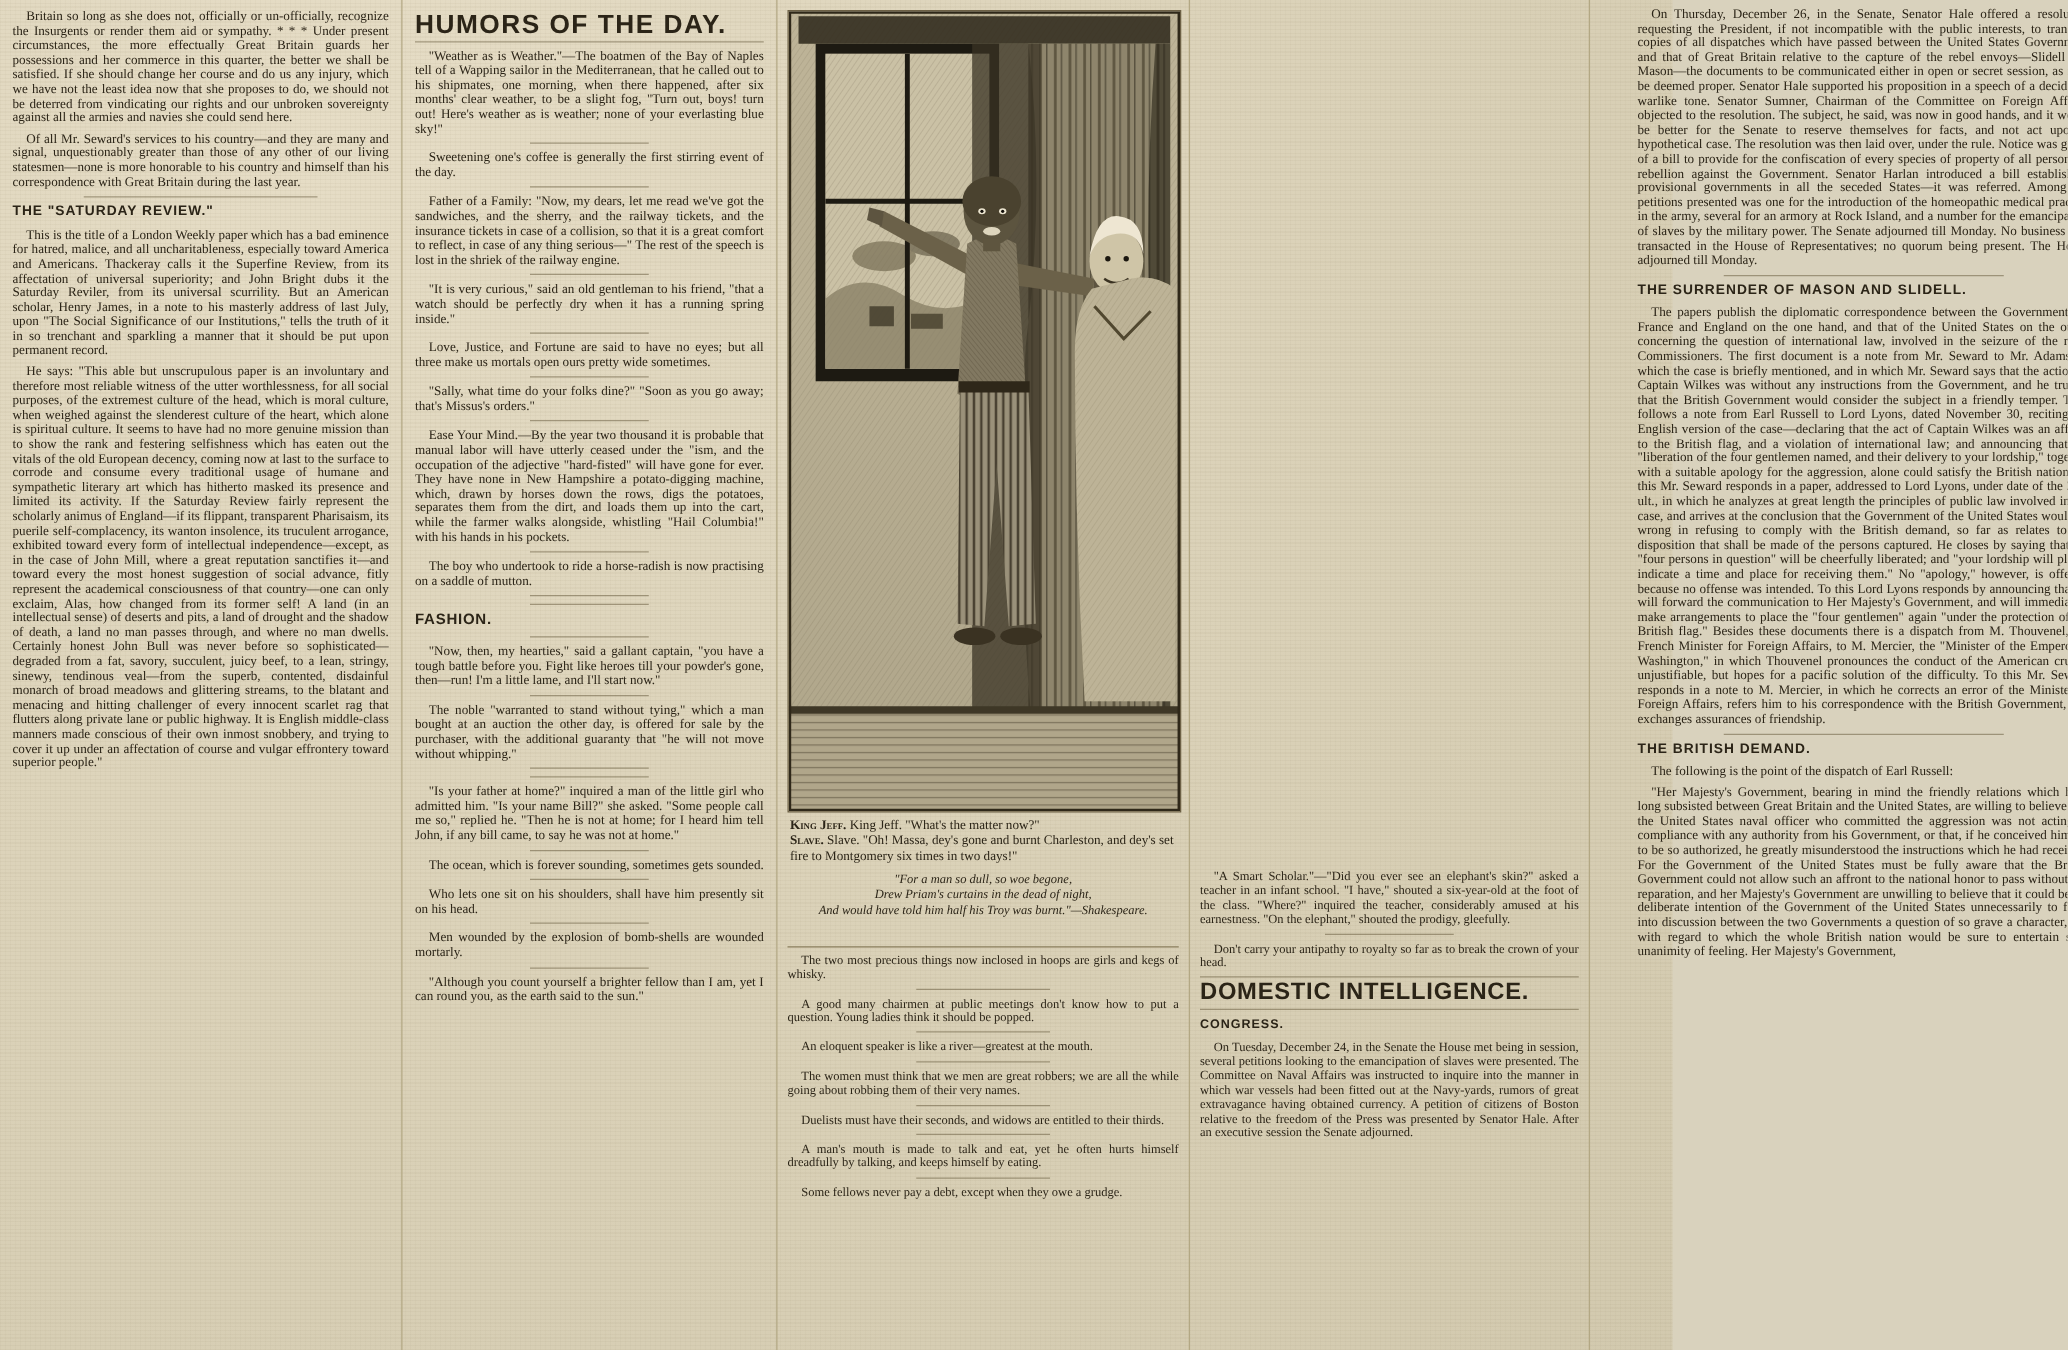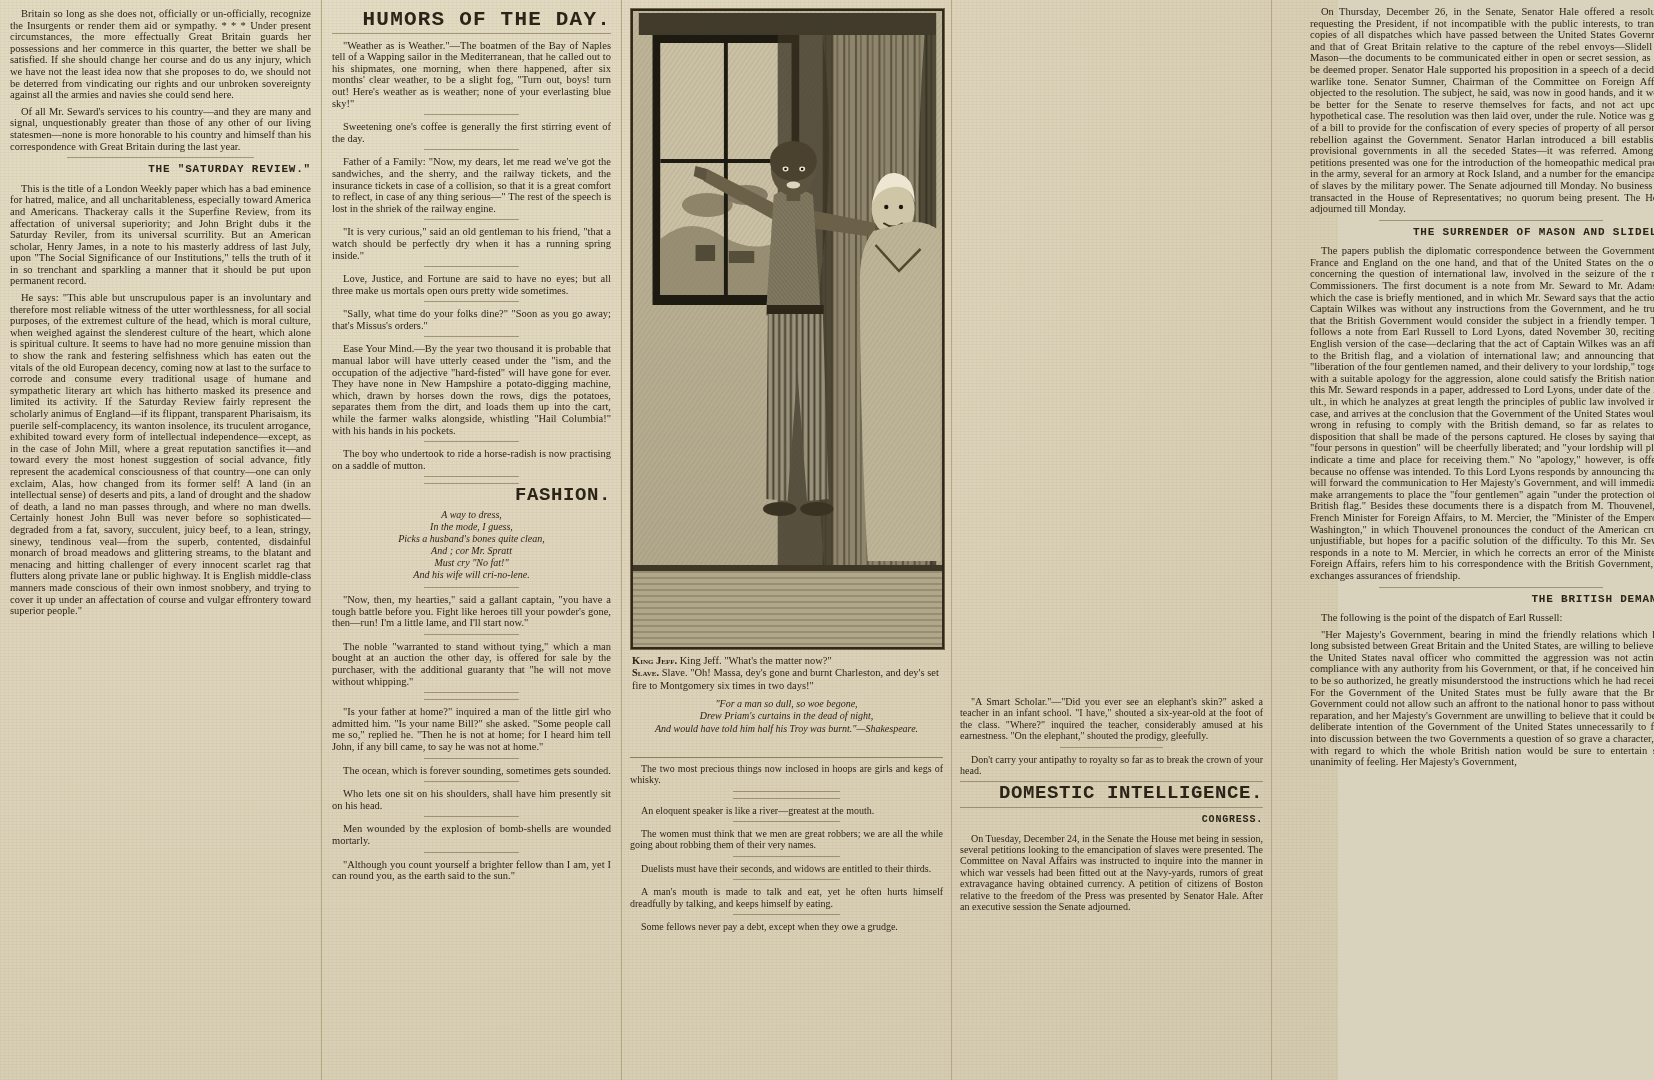--- a/index.html
+++ b/index.html
@@ -35,28 +35,28 @@
     text-align:justify;
     overflow:hidden;
   }
   .col.c1{left:0;width:322px;border-right:1px solid #b3a884;}
   .col.c2{left:322px;width:300px;border-right:1px solid #b3a884;}
   .col.c3{left:622px;width:330px;border-right:1px solid #b3a884;padding:6px 8px;}
   .col.c4{left:952px;width:320px;border-right:1px solid #b3a884;padding:6px 8px;}
   .col.c5{left:1300px;width:382px;padding:6px 10px;}
 
   .hd{
-    text-align:right;
-    font-family:Liberation Mono, monospace;
+    text-align:left;
+    font-family:Liberation Sans, sans-serif;
     font-weight:bold;
     letter-spacing:.5px;
     margin:6px 0 7px 0;
   }
   .hd.big{font-size:21px;letter-spacing:1.2px;}
-  .hd.mid{font-size:19px;letter-spacing:.6px;}
+  .hd.mid{font-size:12px;letter-spacing:.6px;}
   .hd.small{font-size:11px;letter-spacing:.8px;}
   .rule{
     height:1px;background:#6b5f42;opacity:.55;
     margin:5px auto 6px auto;width:62%;
   }
   .rule.full{width:100%;}
   .rule.short{width:34%;}
   p{margin:0 0 5px 0;text-indent:11px;}
   .sc{font-variant:small-caps;font-weight:bold;text-align:right;}
   .verse{
@@ -115,28 +115,20 @@
     <p>Love, Justice, and Fortune are said to have no eyes; but all three make us mortals open ours pretty wide sometimes.</p>
     <div class="rule short"></div>
     <p>"Sally, what time do your folks dine?" "Soon as you go away; that's Missus's orders."</p>
     <div class="rule short"></div>
     <p>Ease Your Mind.—By the year two thousand it is probable that manual labor will have utterly ceased under the "ism, and the occupation of the adjective "hard-fisted" will have gone for ever. They have none in New Hampshire a potato-digging machine, which, drawn by horses down the rows, digs the potatoes, separates them from the dirt, and loads them up into the cart, while the farmer walks alongside, whistling "Hail Columbia!" with his hands in his pockets.</p>
     <div class="rule short"></div>
     <p>The boy who undertook to ride a horse-radish is now practising on a saddle of mutton.</p>
     <div class="rule short"></div>
     <div class="rule short"></div>
     <div class="hd mid">FASHION.</div>
-    <div class="verse">
-      <div>A way to dress,</div>
-      <div>In the mode, I guess,</div>
-      <div>Picks a husband's bones quite clean,</div>
-      <div>And ; cor Mr. Spratt</div>
-      <div>Must cry "No fat!"</div>
-      <div>And his wife will cri-no-lene.</div>
-    </div>
     <div class="rule short"></div>
     <p>"Now, then, my hearties," said a gallant captain, "you have a tough battle before you. Fight like heroes till your powder's gone, then—run! I'm a little lame, and I'll start now."</p>
     <div class="rule short"></div>
     <p>The noble "warranted to stand without tying," which a man bought at an auction the other day, is offered for sale by the purchaser, with the additional guaranty that "he will not move without whipping."</p>
     <div class="rule short"></div>
     <div class="rule short"></div>
     <p>"Is your father at home?" inquired a man of the little girl who admitted him. "Is your name Bill?" she asked. "Some people call me so," replied he. "Then he is not at home; for I heard him tell John, if any bill came, to say he was not at home."</p>
     <div class="rule short"></div>
     <p>The ocean, which is forever sounding, sometimes gets sounded.</p>
     <div class="rule short"></div>
@@ -261,20 +253,21 @@
 
     <div class="quote-verse">
       <div>"For a man so dull, so woe begone,</div>
       <div>Drew Priam's curtains in the dead of night,</div>
       <div>And would have told him half his Troy was burnt."—Shakespeare.</div>
     </div>
 
     <div class="boxwrap tiny">
       <p>The two most precious things now inclosed in hoops are girls and kegs of whisky.</p>
       <div class="rule short"></div>
+      <p>A good many chairmen at public meetings don't know how to put a question. Young ladies think it should be popped.</p>
       <div class="rule short"></div>
       <p>An eloquent speaker is like a river—greatest at the mouth.</p>
       <div class="rule short"></div>
       <p>The women must think that we men are great robbers; we are all the while going about robbing them of their very names.</p>
       <div class="rule short"></div>
       <p>Duelists must have their seconds, and widows are entitled to their thirds.</p>
       <div class="rule short"></div>
       <p>A man's mouth is made to talk and eat, yet he often hurts himself dreadfully by talking, and keeps himself by eating.</p>
       <div class="rule short"></div>
       <p>Some fellows never pay a debt, except when they owe a grudge.</p>

